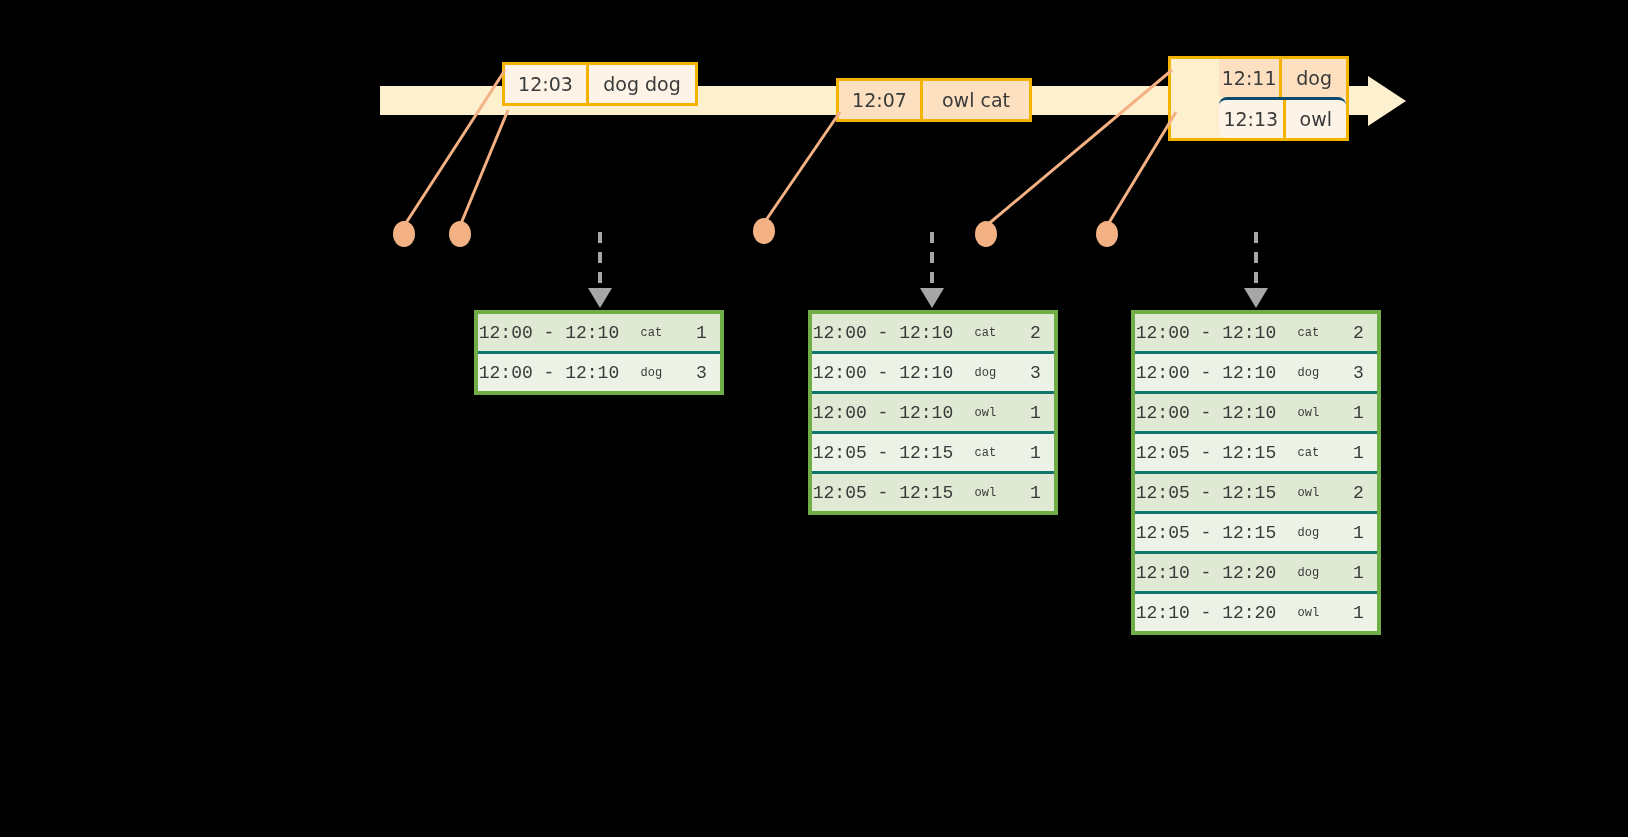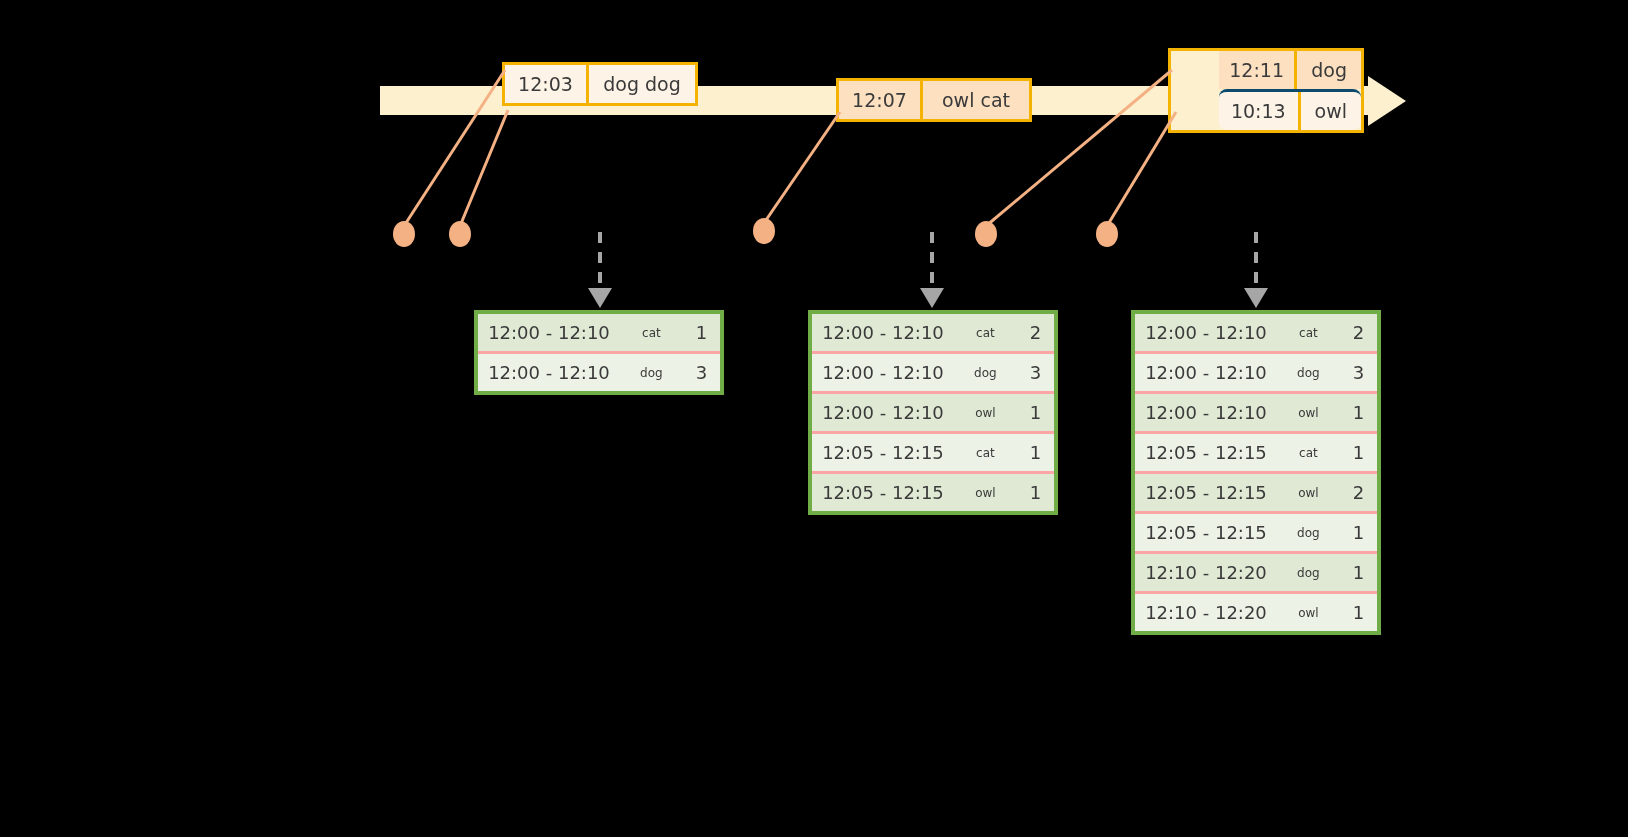--- a/index.html
+++ b/index.html
@@ -38,34 +38,35 @@
     width:84px;display:flex;align-items:center;justify-content:center;
     font-size:19px;border-right:3px solid #f5b301;box-sizing:border-box;
   }
   .evt-words{
     flex:1;display:flex;align-items:center;justify-content:center;
     font-size:19px;padding:0 14px;white-space:nowrap;box-sizing:border-box;
   }
 
   #evt0{left:502px;top:62px;width:196px;}
   #evt1{left:836px;top:78px;width:196px;}
-  #evt2{left:1168px;top:48px;width:196px;padding-left:48px;}
+  #evt2{left:1168px;top:56px;width:181px;padding-left:48px;}
 
   
   .dot{
     position:absolute;width:22px;height:26px;border-radius:50%;
     background:#f4b183;
   }
 
   
   .tbl{
     position:absolute;
     border:4px solid #70ad47;
     box-sizing:border-box;
-    background:#fca5a5;
+    background:#0f766e;
+    font-family:Liberation Mono, monospace;
   }
   .trow{display:flex;height:37px;}
   .trow.odd{background:#dfe9d3;}
   .trow.even{background:#edf2e7;}
   .c-win{
     width:145px;display:flex;align-items:center;justify-content:center;
     font-size:18px;box-sizing:border-box;
   }
   .c-key{
     width:58px;display:flex;align-items:center;justify-content:center;
@@ -106,21 +107,21 @@
       <div class="evt-words">owl cat</div>
     </div>
   </div>
 
   <div class="evt" id="evt2">
     <div class="evt-row odd">
       <div class="evt-time">12:11</div>
       <div class="evt-words">dog</div>
     </div>
     <div class="evt-row even">
-      <div class="evt-time">10:13</div>
+      <div class="evt-time">12:13</div>
       <div class="evt-words">owl</div>
     </div>
   </div>
 
   <svg class="overlay">
     <g stroke="#f4b183" stroke-width="3" fill="none">
       <line x1="404" y1="226" x2="505" y2="70"></line>
       <line x1="460" y1="226" x2="508" y2="110"></line>
       <line x1="764" y1="223" x2="840" y2="112"></line>
       <line x1="986" y1="226" x2="1172" y2="70"></line>

